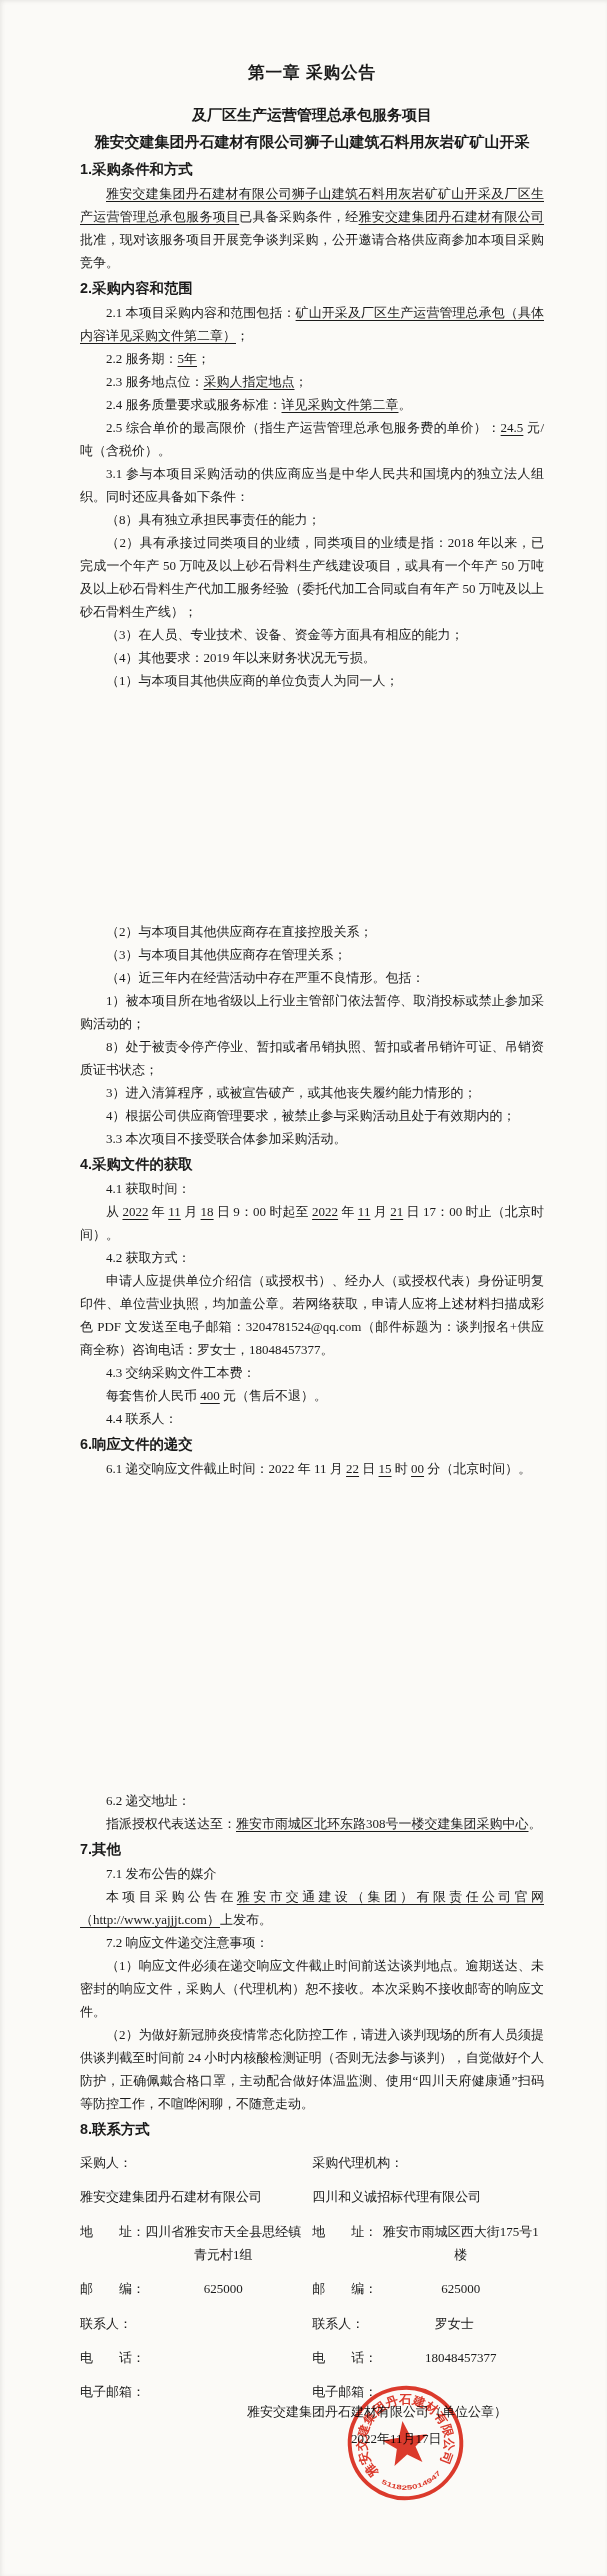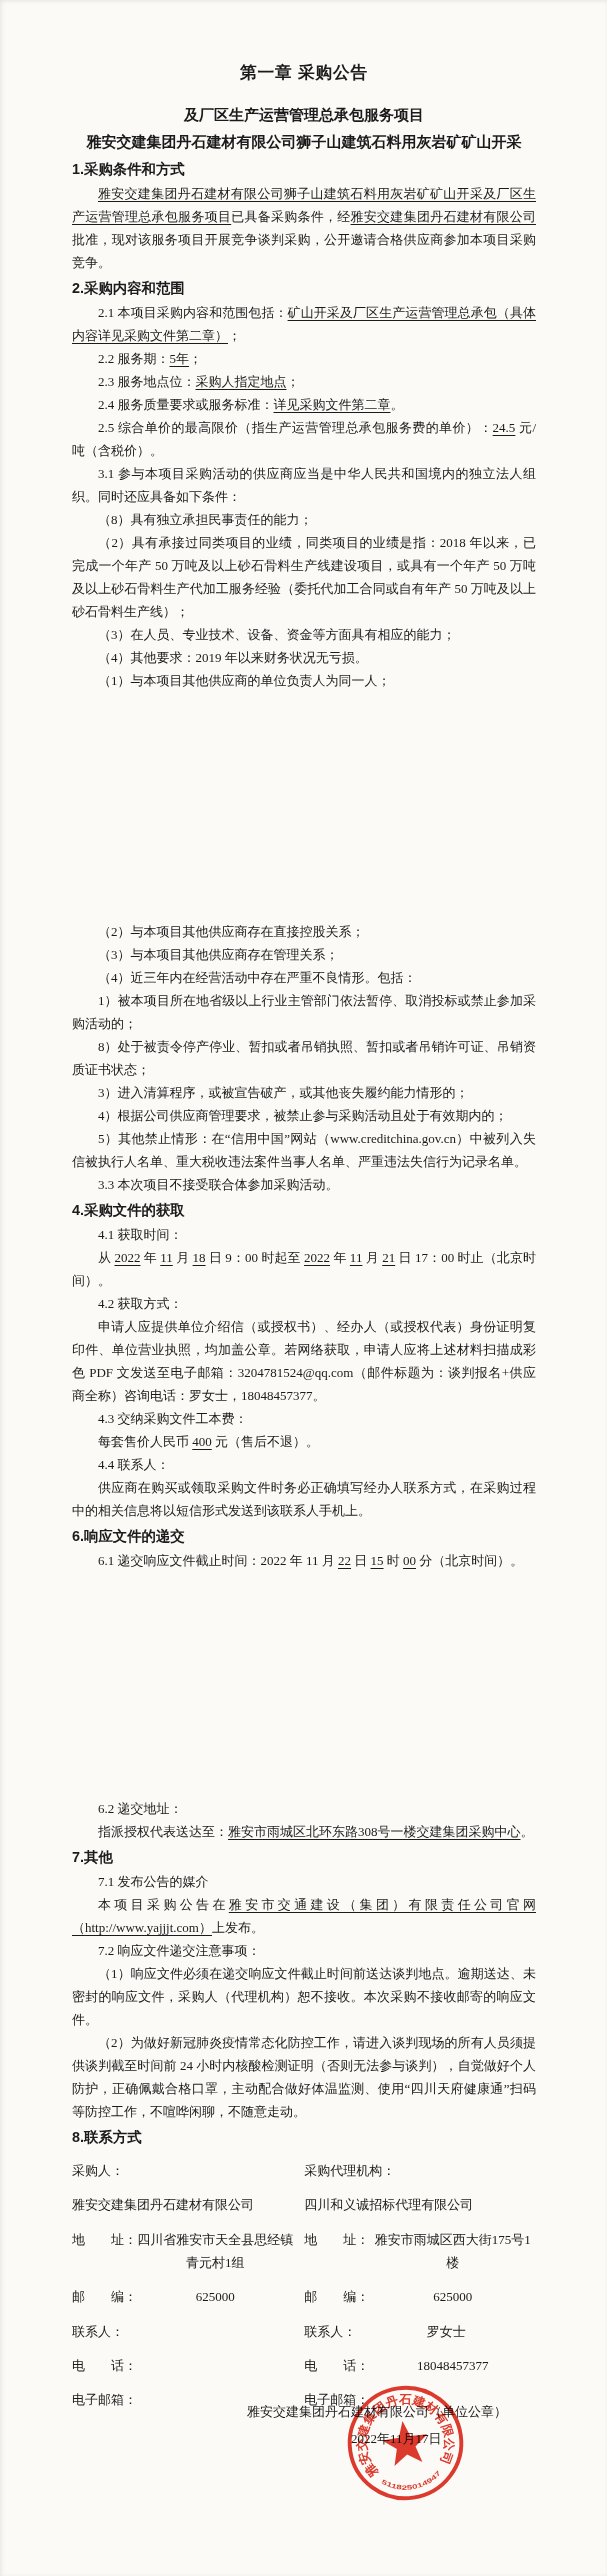--- a/index.html
+++ b/index.html
@@ -4,24 +4,24 @@
 <style>
   html,body{margin:0;padding:0;}
   body{
     width:607px;height:2576px;position:relative;overflow:hidden;
     background:#fbfaf7;
     color:#1b1b1b;
     font-family:"Liberation Serif","DejaVu Serif",serif;
     font-size:13px;line-height:23px;
     box-shadow:inset 2.3px 0 4.6px rgba(0,0,0,0.05), inset 0 2.3px 3.8px rgba(0,0,0,0.04);
   }
-  .sec{position:absolute;left:72px;width:464px;}
+  .sec{position:absolute;left:80px;width:464px;}
   .sec1{top:61px;}
   .sec2{top:920px;}
-  .sec3{top:1789px;margin-top:8px;}
+  .sec3{top:1789px;}
   .chapter-title{
     text-align:center;font-family:"Liberation Sans","DejaVu Sans",sans-serif;
     font-weight:bold;font-size:16.7px;line-height:23px;margin-bottom:18px;letter-spacing:0.8px;
   }
   .project-title{
     text-align:center;font-family:"Liberation Sans","DejaVu Sans",sans-serif;
     font-weight:bold;font-size:15px;line-height:26.6px;
   }
   .h{
     font-family:"Liberation Sans","DejaVu Sans",sans-serif;
@@ -73,32 +73,30 @@
   </section>
 
   <section class="sec sec2">
     <p class="para">（2）与本项目其他供应商存在直接控股关系；</p>
     <p class="para">（3）与本项目其他供应商存在管理关系；</p>
     <p class="para">（4）近三年内在经营活动中存在严重不良情形。包括：</p>
     <p class="para">1）被本项目所在地省级以上行业主管部门依法暂停、取消投标或禁止参加采购活动的；</p>
     <p class="para">8）处于被责令停产停业、暂扣或者吊销执照、暂扣或者吊销许可证、吊销资质证书状态；</p>
     <p class="para">3）进入清算程序，或被宣告破产，或其他丧失履约能力情形的；</p>
     <p class="para">4）根据公司供应商管理要求，被禁止参与采购活动且处于有效期内的；</p>
-    <p class="para">5）其他禁止情形：在“信用中国”网站（www.creditchina.gov.cn）中被列入失信被执行人名单、重大税收违法案件当事人名单、严重违法失信行为记录名单。</p>
     <p class="para">3.3 本次项目不接受联合体参加采购活动。</p>
 
     <div class="h">4.采购文件的获取</div>
     <p class="para">4.1 获取时间：</p>
     <p class="para"><span>从 </span><span class="u">2022</span><span> 年 </span><span class="u">11</span><span> 月 </span><span class="u">18</span><span> 日 9：00 时起至 </span><span class="u">2022</span><span> 年 </span><span class="u">11</span><span> 月 </span><span class="u">21</span><span> 日 17：00 时止（北京时间）。</span></p>
     <p class="para">4.2 获取方式：</p>
     <p class="para">申请人应提供单位介绍信（或授权书）、经办人（或授权代表）身份证明复印件、单位营业执照，均加盖公章。若网络获取，申请人应将上述材料扫描成彩色 PDF 文发送至电子邮箱：3204781524@qq.com（邮件标题为：谈判报名+供应商全称）咨询电话：罗女士，18048457377。</p>
     <p class="para">4.3 交纳采购文件工本费：</p>
     <p class="para"><span>每套售价人民币 </span><span class="u">400</span><span> 元（售后不退）。</span></p>
     <p class="para">4.4 联系人：</p>
-    <p class="para">供应商在购买或领取采购文件时务必正确填写经办人联系方式，在采购过程中的相关信息将以短信形式发送到该联系人手机上。</p>
 
     <div class="h">6.响应文件的递交</div>
     <p class="para"><span>6.1 递交响应文件截止时间：2022 年 11 月 </span><span class="u">22</span><span> 日 </span><span class="u">15</span><span> 时 </span><span class="u">00</span><span> 分（北京时间）。</span></p>
   </section>
 
   <section class="sec sec3">
     <p class="para">6.2 递交地址：</p>
     <p class="para"><span>指派授权代表送达至：</span><span class="u">雅安市雨城区北环东路308号一楼交建集团采购中心</span><span>。</span></p>
 
     <div class="h">7.其他</div>

